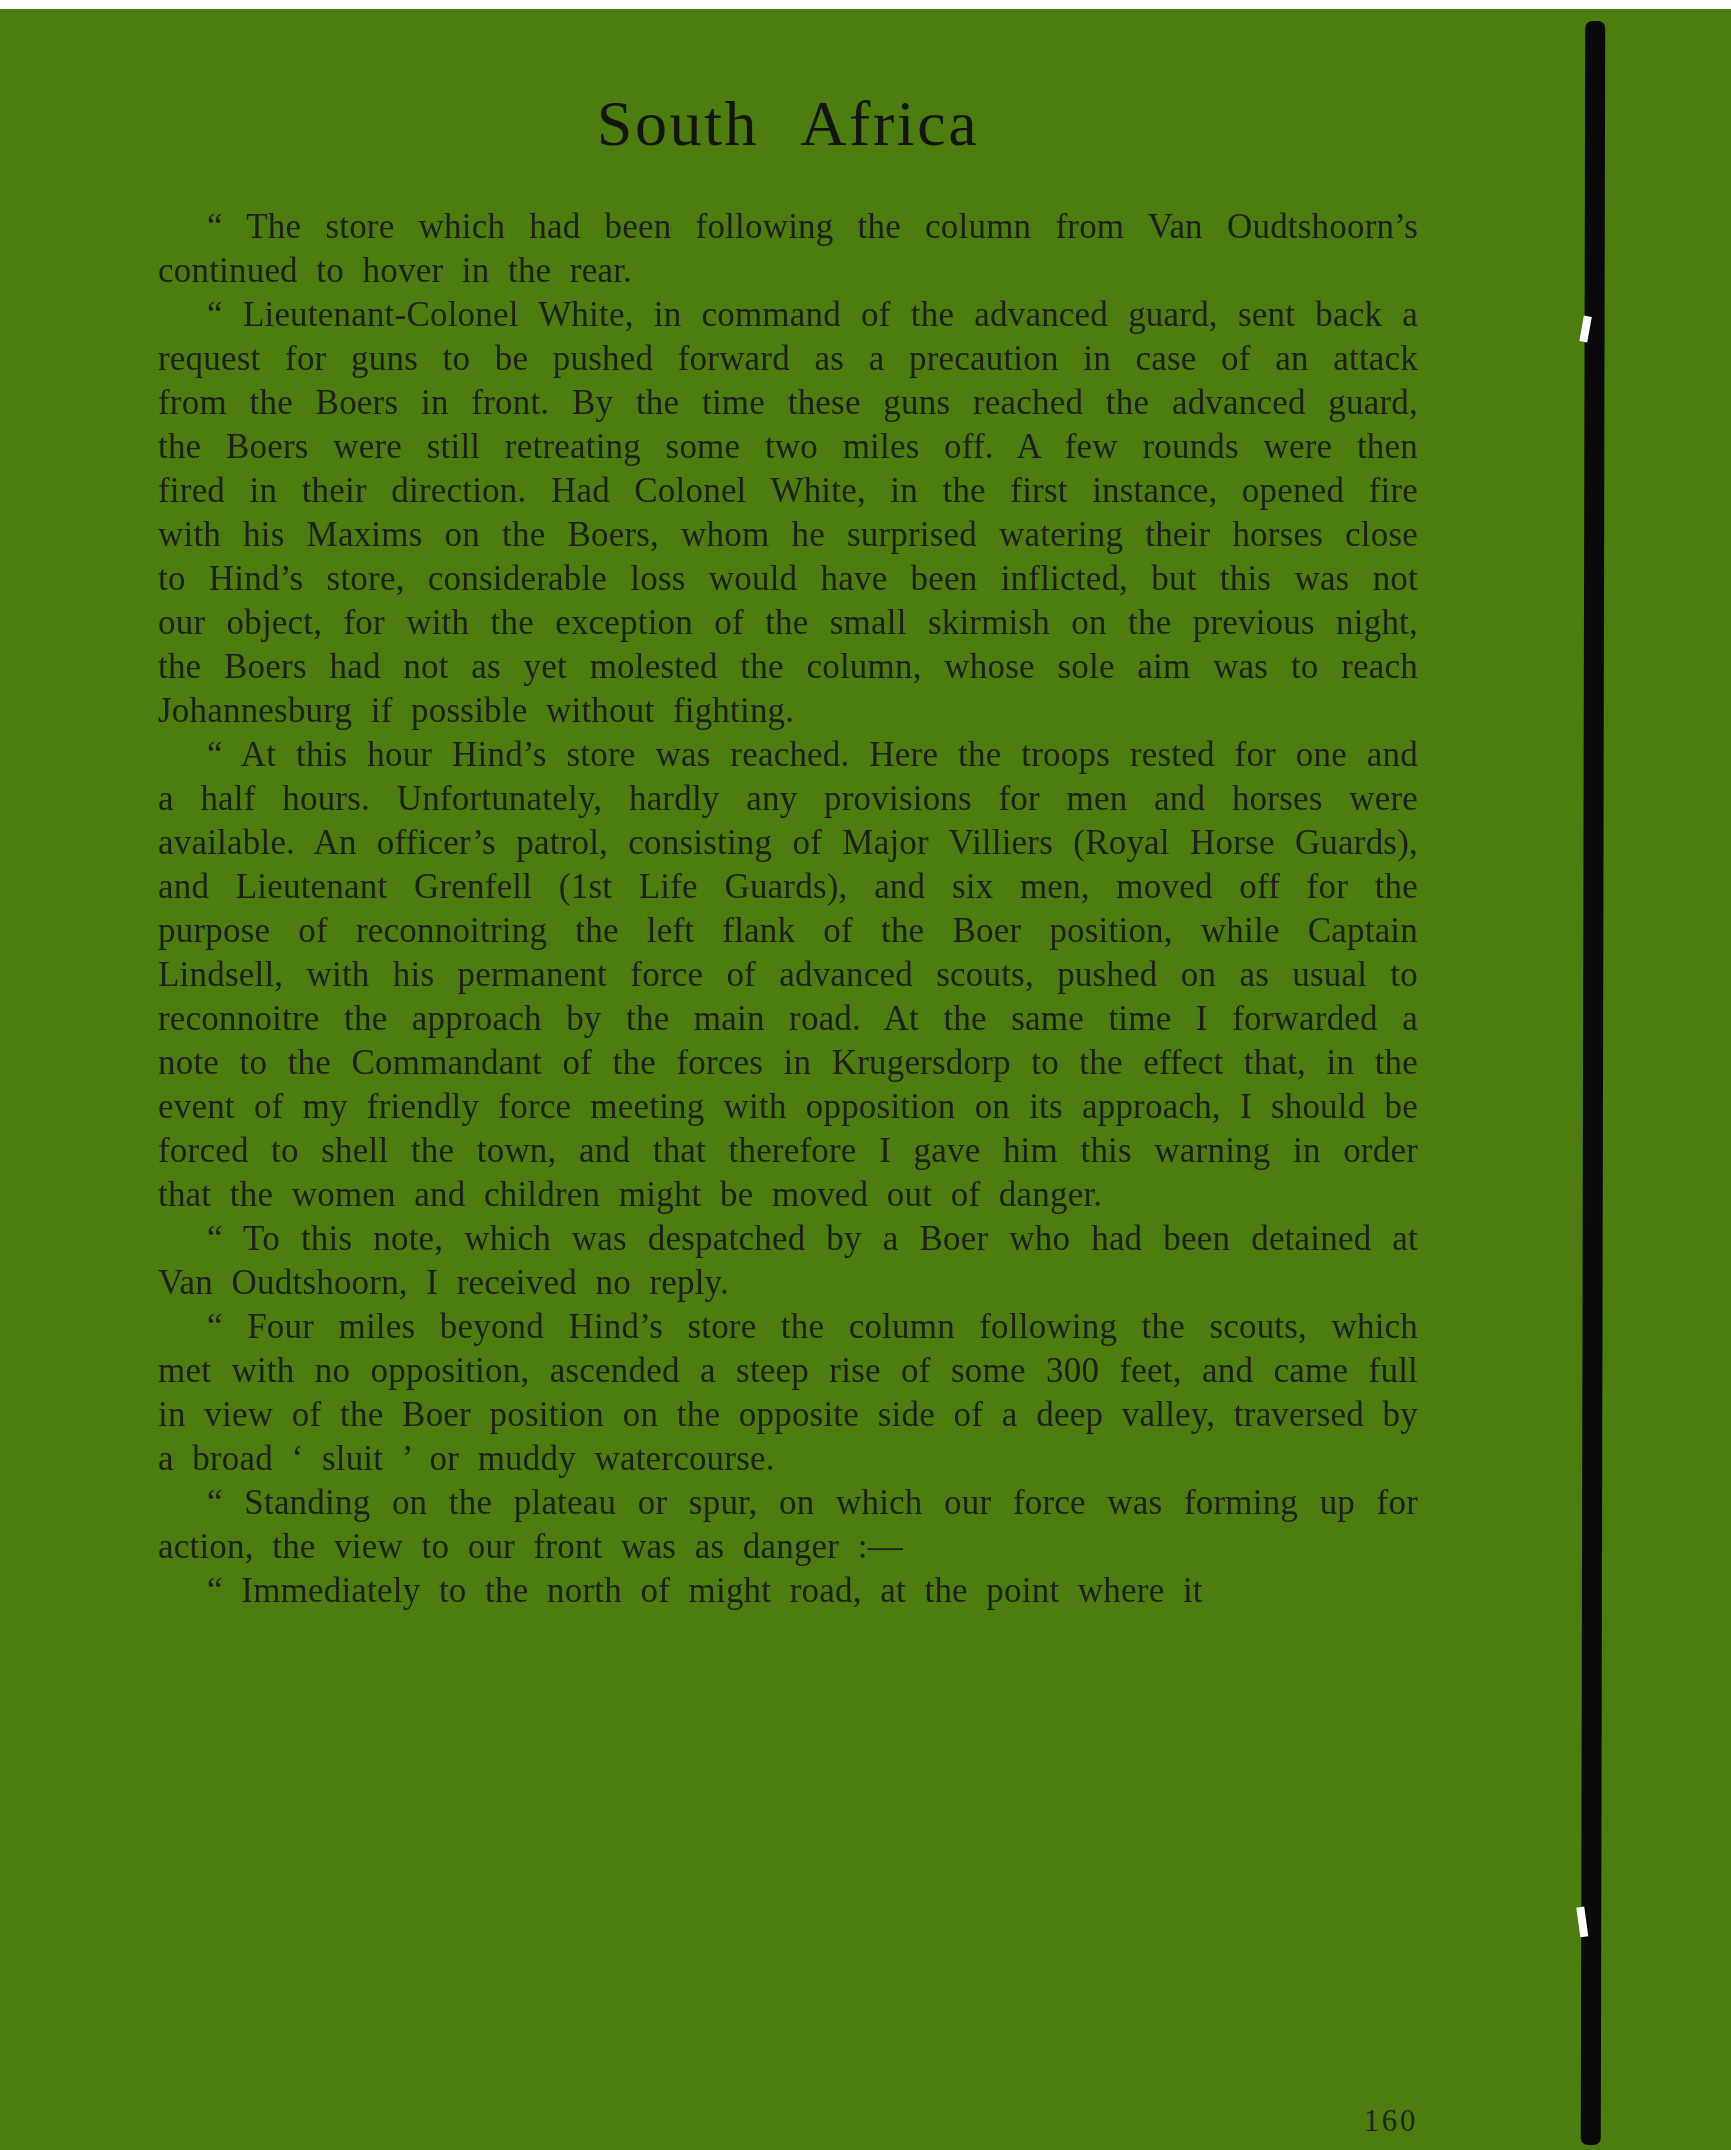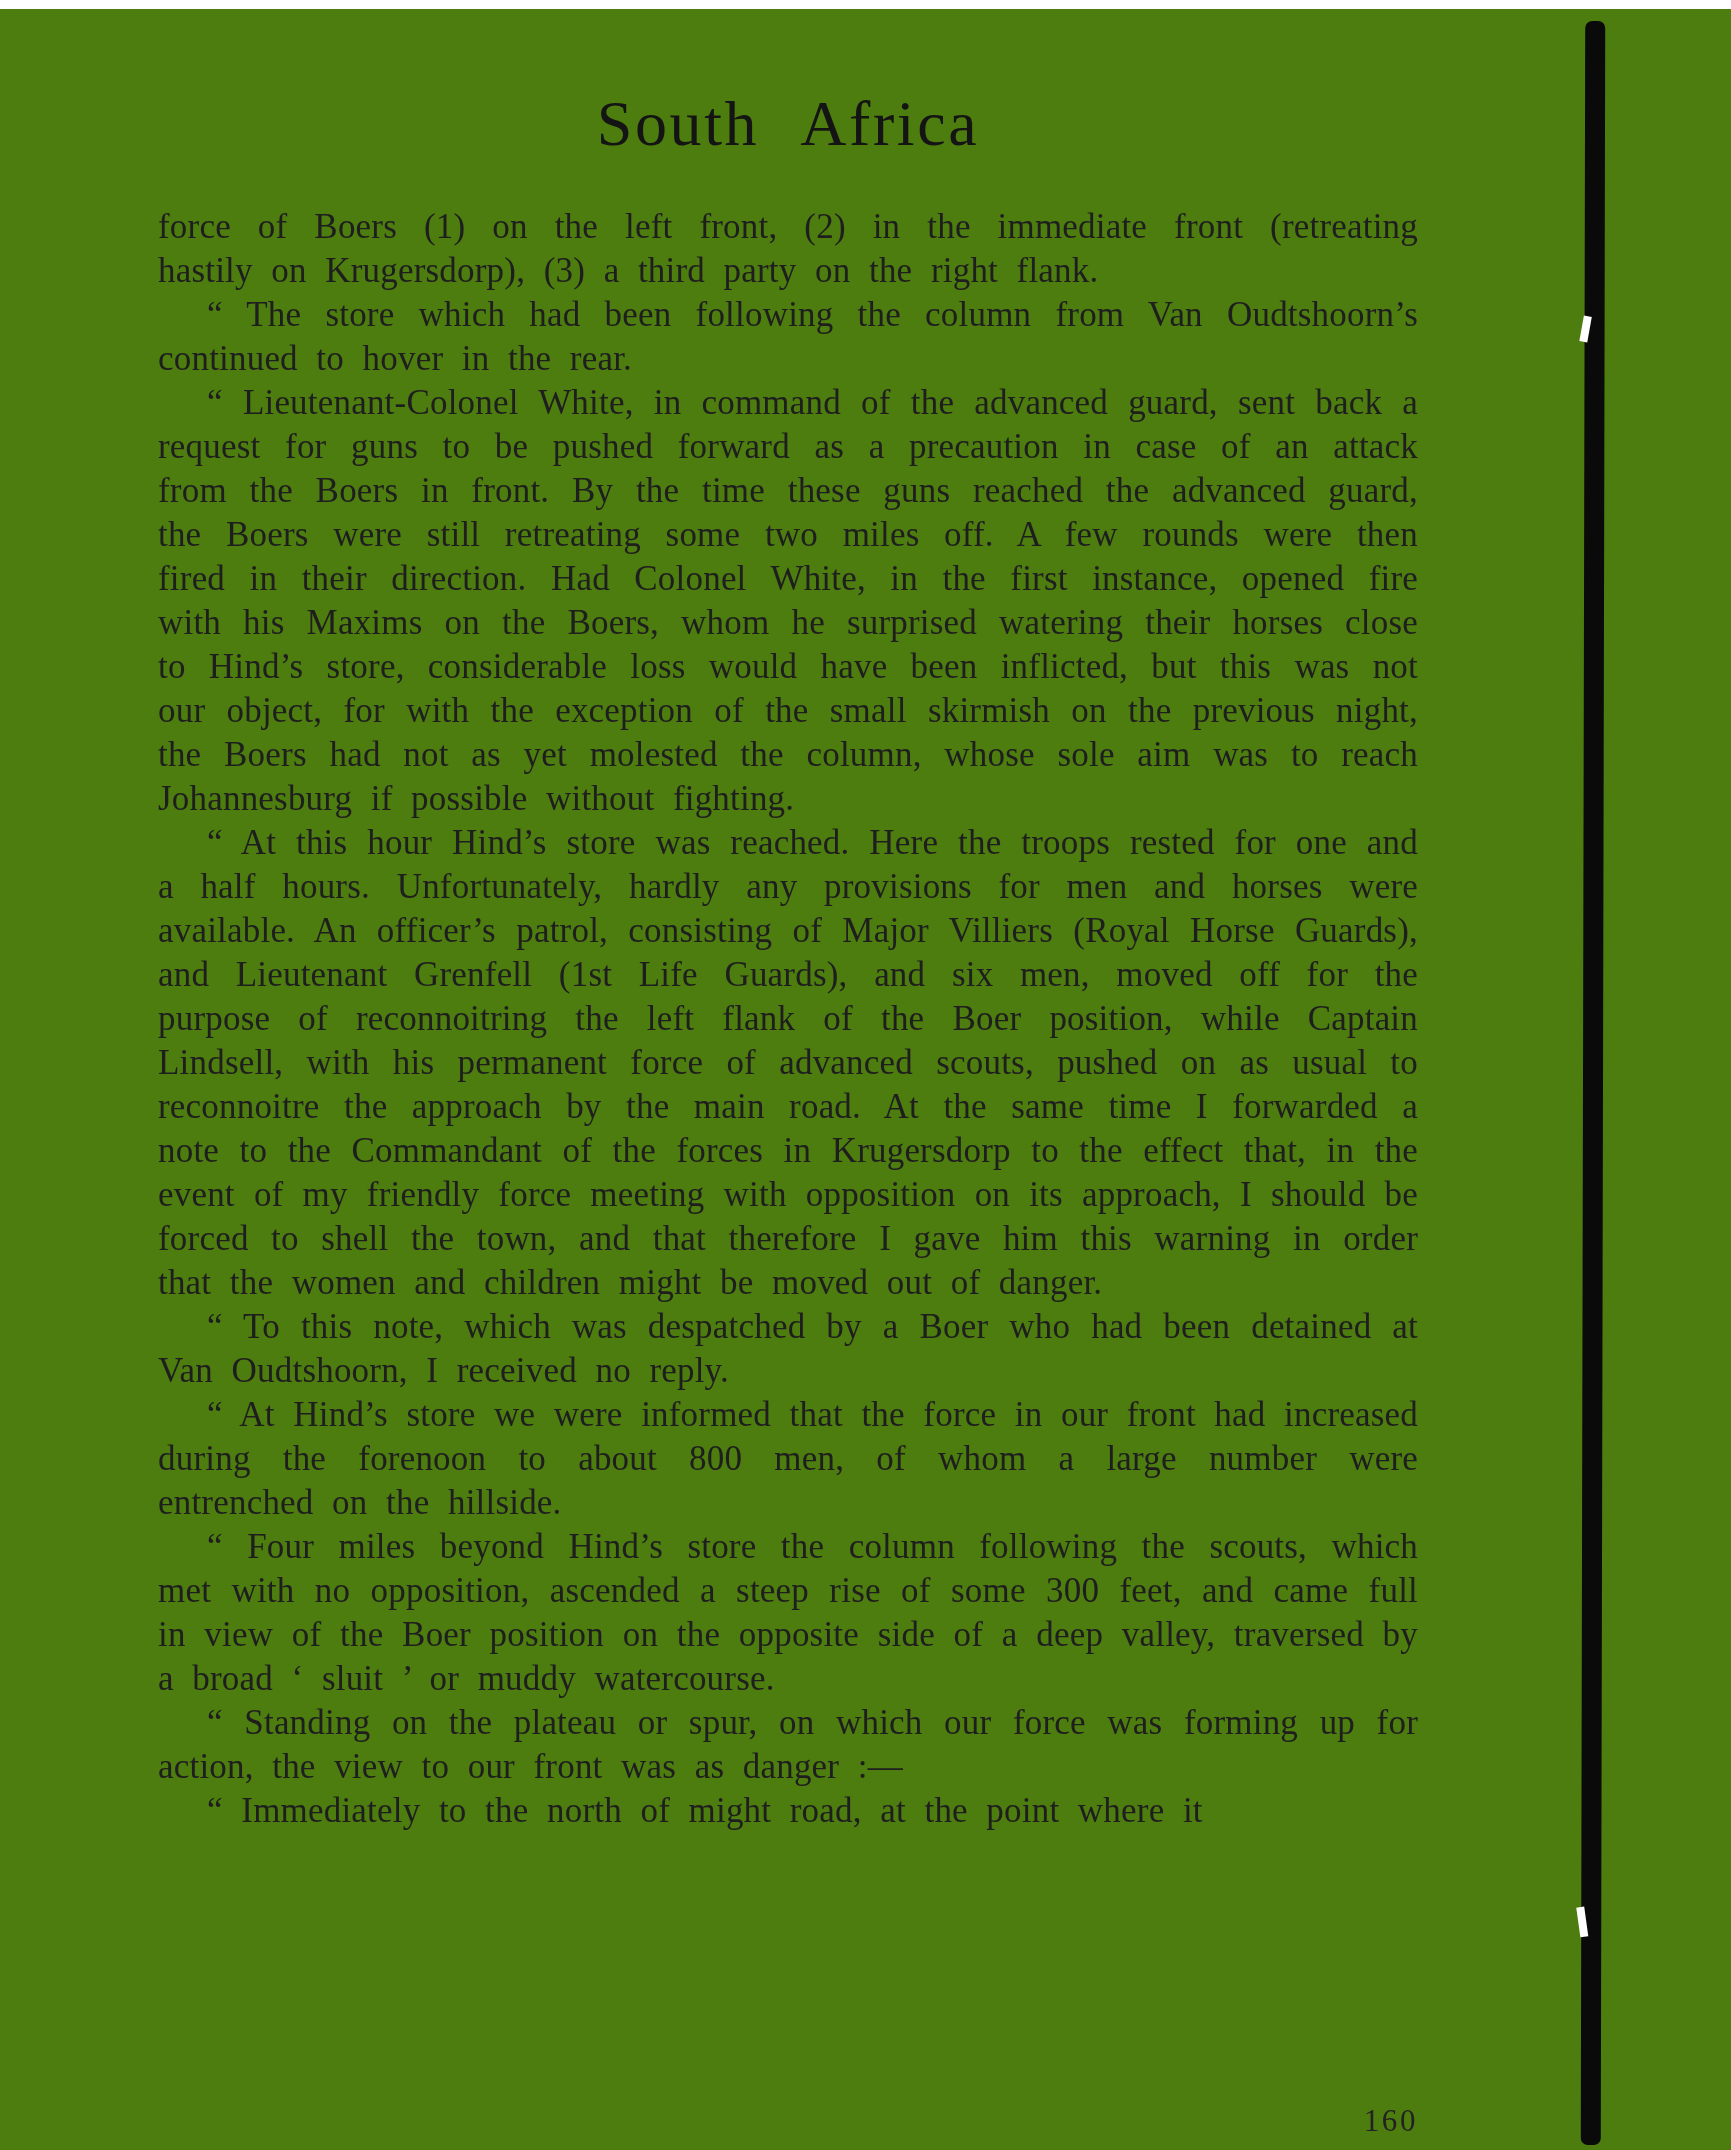--- a/index.html
+++ b/index.html
@@ -100,26 +100,24 @@
 <body>
 
 <div class="page">
 
   <div class="gutter-bar"></div>
 
   <div class="content">
     <h1 class="title">South Africa</h1>
 
     <div class="body-text">
-      <p class="para continuation">force of Boers (1) on the left front, (2) in the immediate front (retreating hastily on Krugersdorp), (3) a third party on the right flank.</p>
       <p class="para">“ The store which had been following the column from Van Oudtshoorn’s continued to hover in the rear.</p>
       <p class="para">“ Lieutenant-Colonel White, in command of the advanced guard, sent back a request for guns to be pushed forward as a precaution in case of an attack from the Boers in front.  By the time these guns reached the advanced guard, the Boers were still retreating some two miles off.  A few rounds were then fired in their direction.  Had Colonel White, in the first instance, opened fire with his Maxims on the Boers, whom he surprised watering their horses close to Hind’s store, considerable loss would have been inflicted, but this was not our object, for with the exception of the small skirmish on the previous night, the Boers had not as yet molested the column, whose sole aim was to reach Johannesburg if possible without fighting.</p>
       <p class="para">“ At this hour Hind’s store was reached.  Here the troops rested for one and a half hours.  Unfortunately, hardly any provisions for men and horses were available.  An officer’s patrol, consisting of Major Villiers (Royal Horse Guards), and Lieutenant Grenfell (1st Life Guards), and six men, moved off for the purpose of reconnoitring the left flank of the Boer position, while Captain Lindsell, with his permanent force of advanced scouts, pushed on as usual to reconnoitre the approach by the main road.  At the same time I forwarded a note to the Commandant of the forces in Krugersdorp to the effect that, in the event of my friendly force meeting with opposition on its approach, I should be forced to shell the town, and that therefore I gave him this warning in order that the women and children might be moved out of danger.</p>
       <p class="para">“ To this note, which was despatched by a Boer who had been detained at Van Oudtshoorn, I received no reply.</p>
-      <p class="para">“ At Hind’s store we were informed that the force in our front had increased during the forenoon to about 800 men, of whom a large number were entrenched on the hillside.</p>
       <p class="para">“ Four miles beyond Hind’s store the column following the scouts, which met with no opposition, ascended a steep rise of some 300 feet, and came full in view of the Boer position on the opposite side of a deep valley, traversed by a broad ‘ sluit ’ or muddy watercourse.</p>
       <p class="para">“ Standing on the plateau or spur, on which our force was forming up for action, the view to our front was as danger :—</p>
       <p class="para">“ Immediately to the north of might road, at the point where it</p>
     </div>
   </div>
 
   <div class="folio">160</div>
 
 </div>
 

